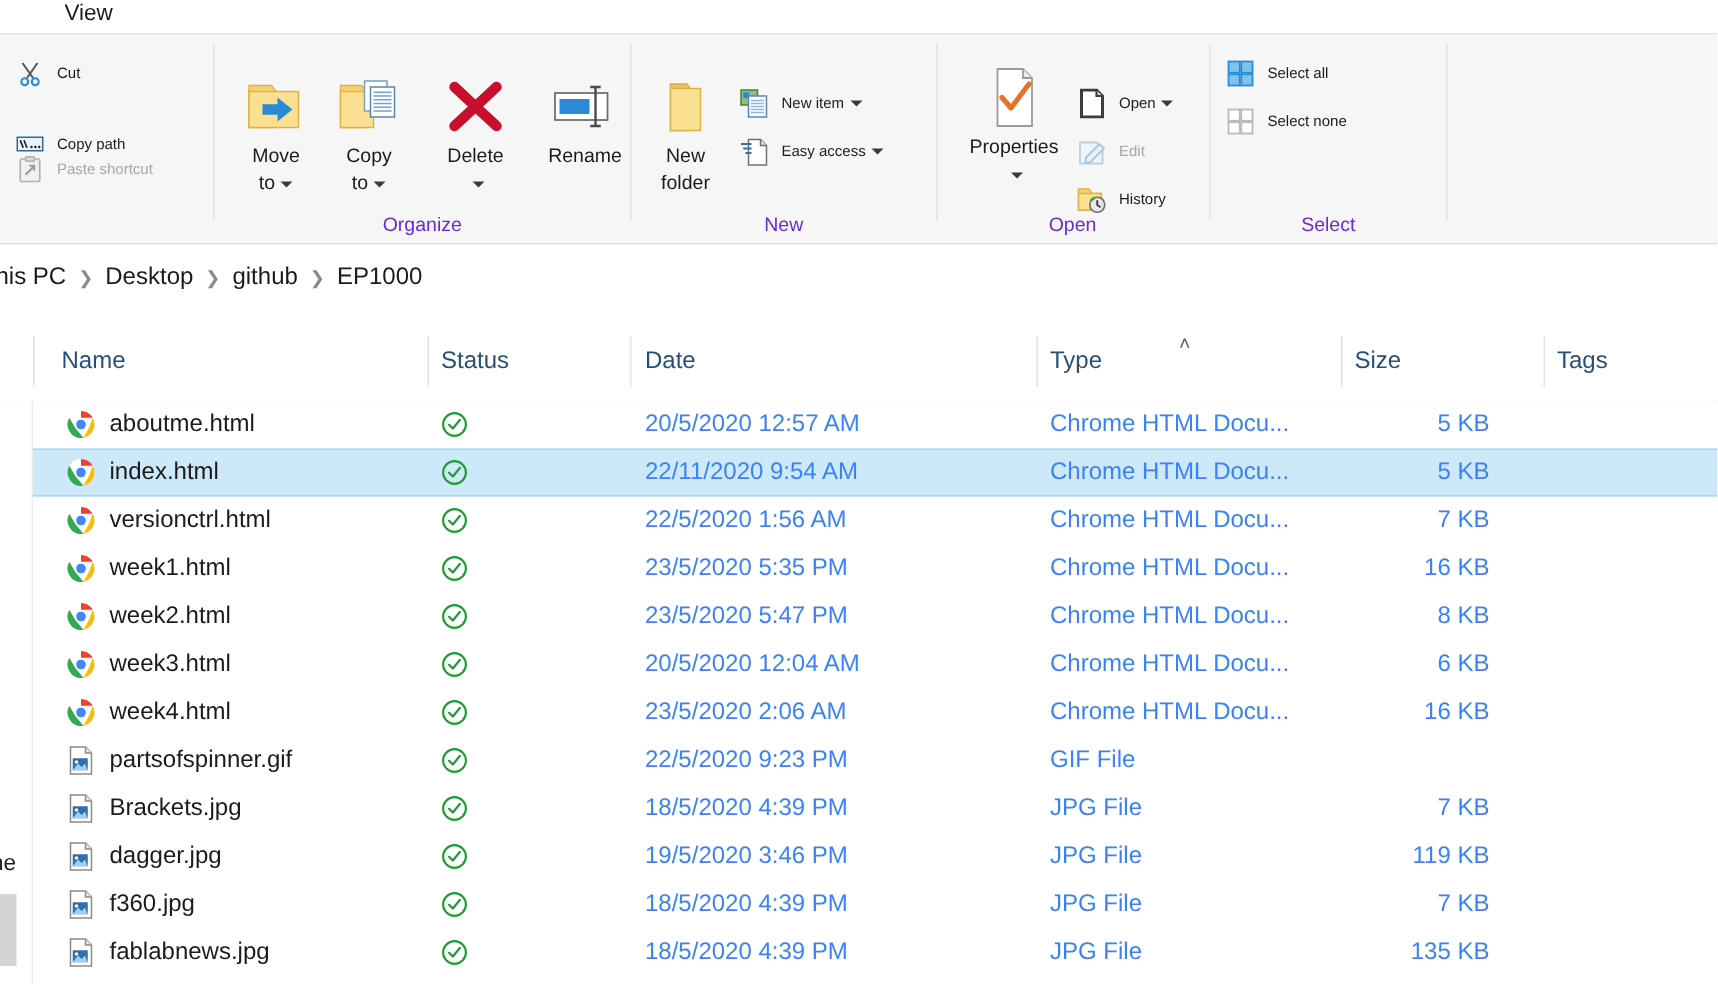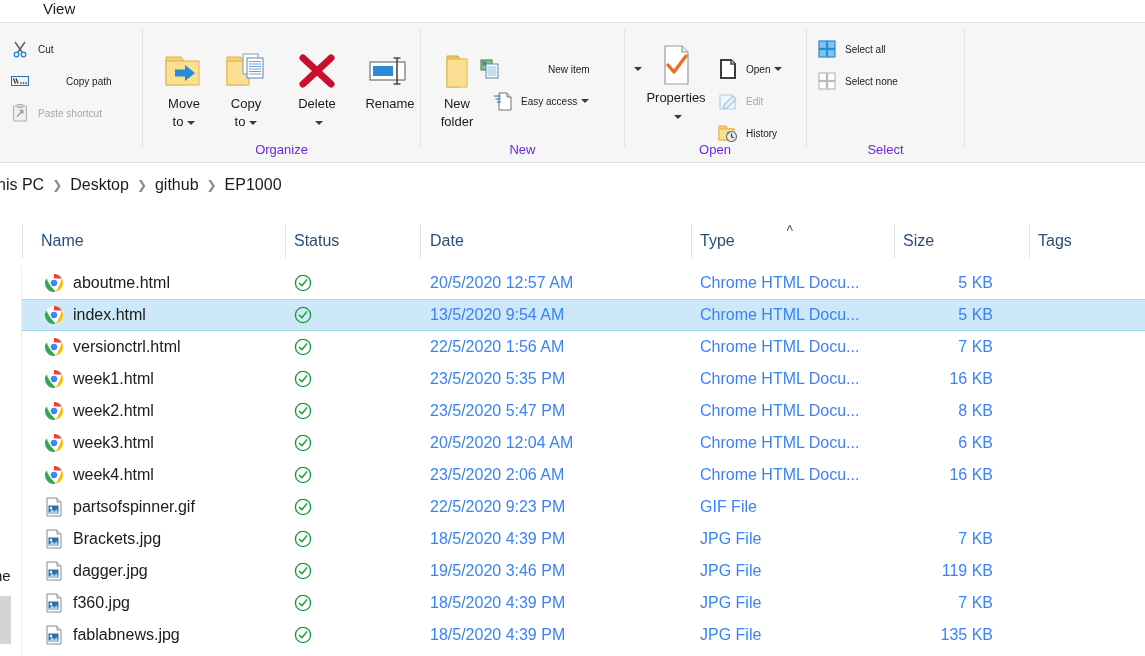--- a/index.html
+++ b/index.html
@@ -94,21 +94,21 @@
           <span class="ico">
             <svg width="20" height="20" viewBox="0 0 20 20">
               <path d="M5 3 L12 13 M15 3 L8 13" stroke="#5a5a5a" stroke-width="1.4" fill="none"></path>
               <circle cx="6.5" cy="15.5" r="2.3" fill="none" stroke="#2b8ad8" stroke-width="1.4"></circle>
               <circle cx="13.5" cy="15.5" r="2.3" fill="none" stroke="#2b8ad8" stroke-width="1.4"></circle>
             </svg>
           </span>
           <span class="lbl">Cut</span>
         </div>
 
-        <div class="cmd-s" style="left:10px;top:45px;gap:28px;">
+        <div class="cmd-s" style="left:10px;top:60px;">
           <span class="ico">
             <svg width="20" height="20" viewBox="0 0 20 20">
               <rect x="1.5" y="5.5" width="17" height="9" fill="#e8f3fb" stroke="#2b6ca3" stroke-width="1"></rect>
               <path d="M3.5 7.5 L5.5 12.5 M6 7.5 L8 12.5" stroke="#1b1b1b" stroke-width="1.1"></path>
               <circle cx="11" cy="12" r="0.8" fill="#1b1b1b"></circle>
                 <circle cx="13.6" cy="12" r="0.8" fill="#1b1b1b"></circle>
                 <circle cx="16.2" cy="12" r="0.8" fill="#1b1b1b"></circle>
             </svg>
           </span>
           <span class="lbl">Copy path</span>
@@ -190,21 +190,21 @@
           <div class="bigico">
             <svg width="46" height="44" viewBox="0 0 46 44">
               <path d="M13 6 h11 l2 3 h0 v28 h-13 z" fill="#f0c45c" stroke="#d9a93e" stroke-width="1"></path>
               <rect x="13" y="9" width="20" height="28" fill="#fbdf92" stroke="#e0b348" stroke-width="1"></rect>
             </svg>
           </div>
           <div class="blbl">New</div>
           <div class="blbl">folder</div>
         </div>
 
-        <div class="cmd-s" style="left:59px;top:33px;gap:40px;">
+        <div class="cmd-s" style="left:72px;top:33px;">
           <span class="ico">
             <svg width="20" height="20" viewBox="0 0 20 20">
               <rect x="1" y="1" width="11" height="10" fill="#8ec07c" stroke="#4c7a3f" stroke-width="1"></rect>
               <rect x="2.5" y="2.5" width="4" height="4" fill="#2b8ad8"></rect>
               <rect x="6" y="5" width="12" height="14" fill="#fff" stroke="#5b87b5" stroke-width="1"></rect>
               <g stroke="#8fb7dd" stroke-width="1">
                   <path d="M7.5 8h9M7.5 10h9M7.5 12h9M7.5 14h9M7.5 16h9"></path>
                 </g>
             </svg>
           </span>
@@ -371,21 +371,21 @@
       <path d="M17.8 5.5 A9 9 0 0 1 11.6 18.8 L15.4 12.2 Z" fill="#fbbc05"></path>
       <path d="M11.6 18.8 A9 9 0 0 1 2.2 5.5 L6.1 12.2 Z" fill="#34a853"></path>
       <circle cx="10" cy="10" r="4.3" fill="#ffffff"></circle>
       <circle cx="10" cy="10" r="3.2" fill="#4285f4"></circle>
     </svg></span>
         <span class="cell name c-name">index.html</span>
         <span class="statusicon"><svg width="18" height="18" viewBox="0 0 18 18">
       <circle cx="9" cy="9" r="7.6" fill="none" stroke="#1a9e34" stroke-width="1.4"></circle>
       <path d="M5.4 9.2 L7.9 11.7 L12.6 5.9" fill="none" stroke="#1a9e34" stroke-width="1.5" stroke-linecap="round" stroke-linejoin="round"></path>
     </svg></span>
-        <span class="cell c-date">13/5/2020 9:54 AM</span>
+        <span class="cell c-date">22/11/2020 9:54 AM</span>
         <span class="cell c-type">Chrome HTML Docu...</span>
         <span class="cell c-size">5 KB</span>
       </div>
       <div class="row" style="top: 64px;">
         <span class="fileicon"><svg width="20" height="20" viewBox="0 0 20 20">
       <circle cx="10" cy="10" r="9" fill="#ffffff"></circle>
       <path d="M10 1 A9 9 0 0 1 17.8 5.5 L10 5.5 Z" fill="#ea4335"></path>
       <path d="M17.8 5.5 A9 9 0 0 1 11.6 18.8 L15.4 12.2 Z" fill="#fbbc05"></path>
       <path d="M11.6 18.8 A9 9 0 0 1 2.2 5.5 L6.1 12.2 Z" fill="#34a853"></path>
       <circle cx="10" cy="10" r="4.3" fill="#ffffff"></circle>

